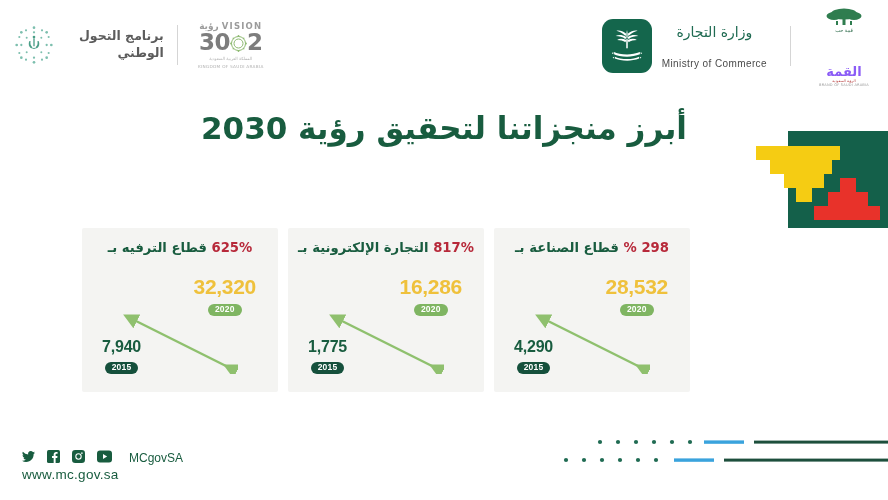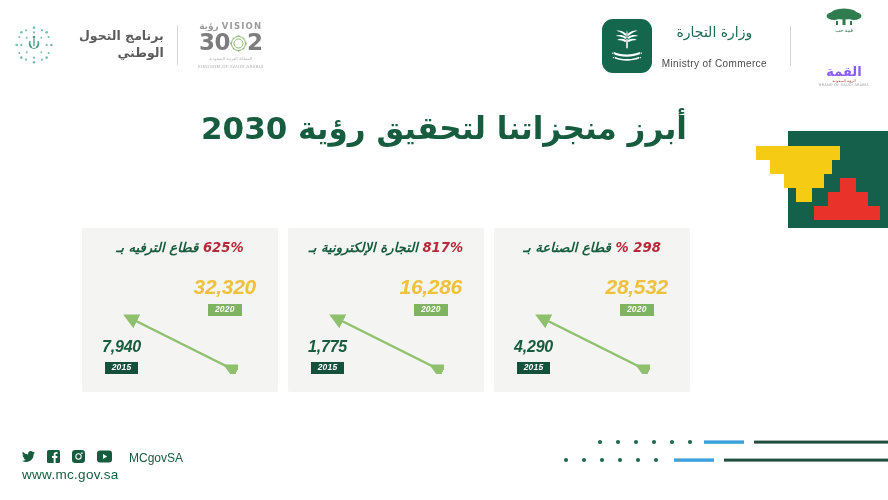--- a/index.html
+++ b/index.html
@@ -48,36 +48,36 @@
     font-size:19px;font-weight:700;color:#7fb562;
   }
 
   
   .deco-top{position:absolute;left:748px;top:128px;width:140px;height:102px;}
 
   
   .cards{position:absolute;left:78px;top:228px;width:612px;height:164px;}
   .card{
     position:absolute;top:0;width:196px;height:164px;
-    background:#f4f4f2;border-radius:2px;font-style:italic;
+    background:#f4f4f2;border-radius:2px;
   }
   .card.c1{right:0;}
   .card.c2{right:206px;}
   .card.c3{right:412px;}
   .card-head{
     position:absolute;top:12px;right:0;left:0;text-align:center;
     font-size:13.2px;font-weight:700;color:#185c3f;white-space:nowrap;
   }
   .card-head .pct{color:#b7293a;}
   .v2020-wrap{position:absolute;top:48px;right:22px;text-align:center;}
   .v2020{font-size:21px;font-weight:700;color:#efc13c;line-height:1;letter-spacing:-0.3px;
          font-family:"Liberation Sans",sans-serif;direction:ltr;}
   .badge{display:inline-block;font-size:8.5px;font-weight:700;color:#ffffff;
          padding:1.5px 7px 1.5px 7px;line-height:1.1;margin-top:5px;letter-spacing:.2px;
-         font-family:"Liberation Sans",sans-serif;direction:ltr;}
+         font-family:"Liberation Sans",sans-serif;direction:ltr;border-radius:6px;}
   .badge.g{background:#7fb562;}
   .badge.d{background:#15503c;}
   .v2015-wrap{position:absolute;bottom:18px;left:20px;text-align:center;}
   .v2015{font-size:16px;font-weight:700;color:#185c3f;line-height:1;letter-spacing:-0.2px;
          font-family:"Liberation Sans",sans-serif;direction:ltr;}
   .arrow-svg{position:absolute;left:40px;top:84px;}
 
   
   .footer-left{position:absolute;left:22px;bottom:18px;}
   .social-row{display:flex;align-items:center;gap:12px;direction:ltr;}

